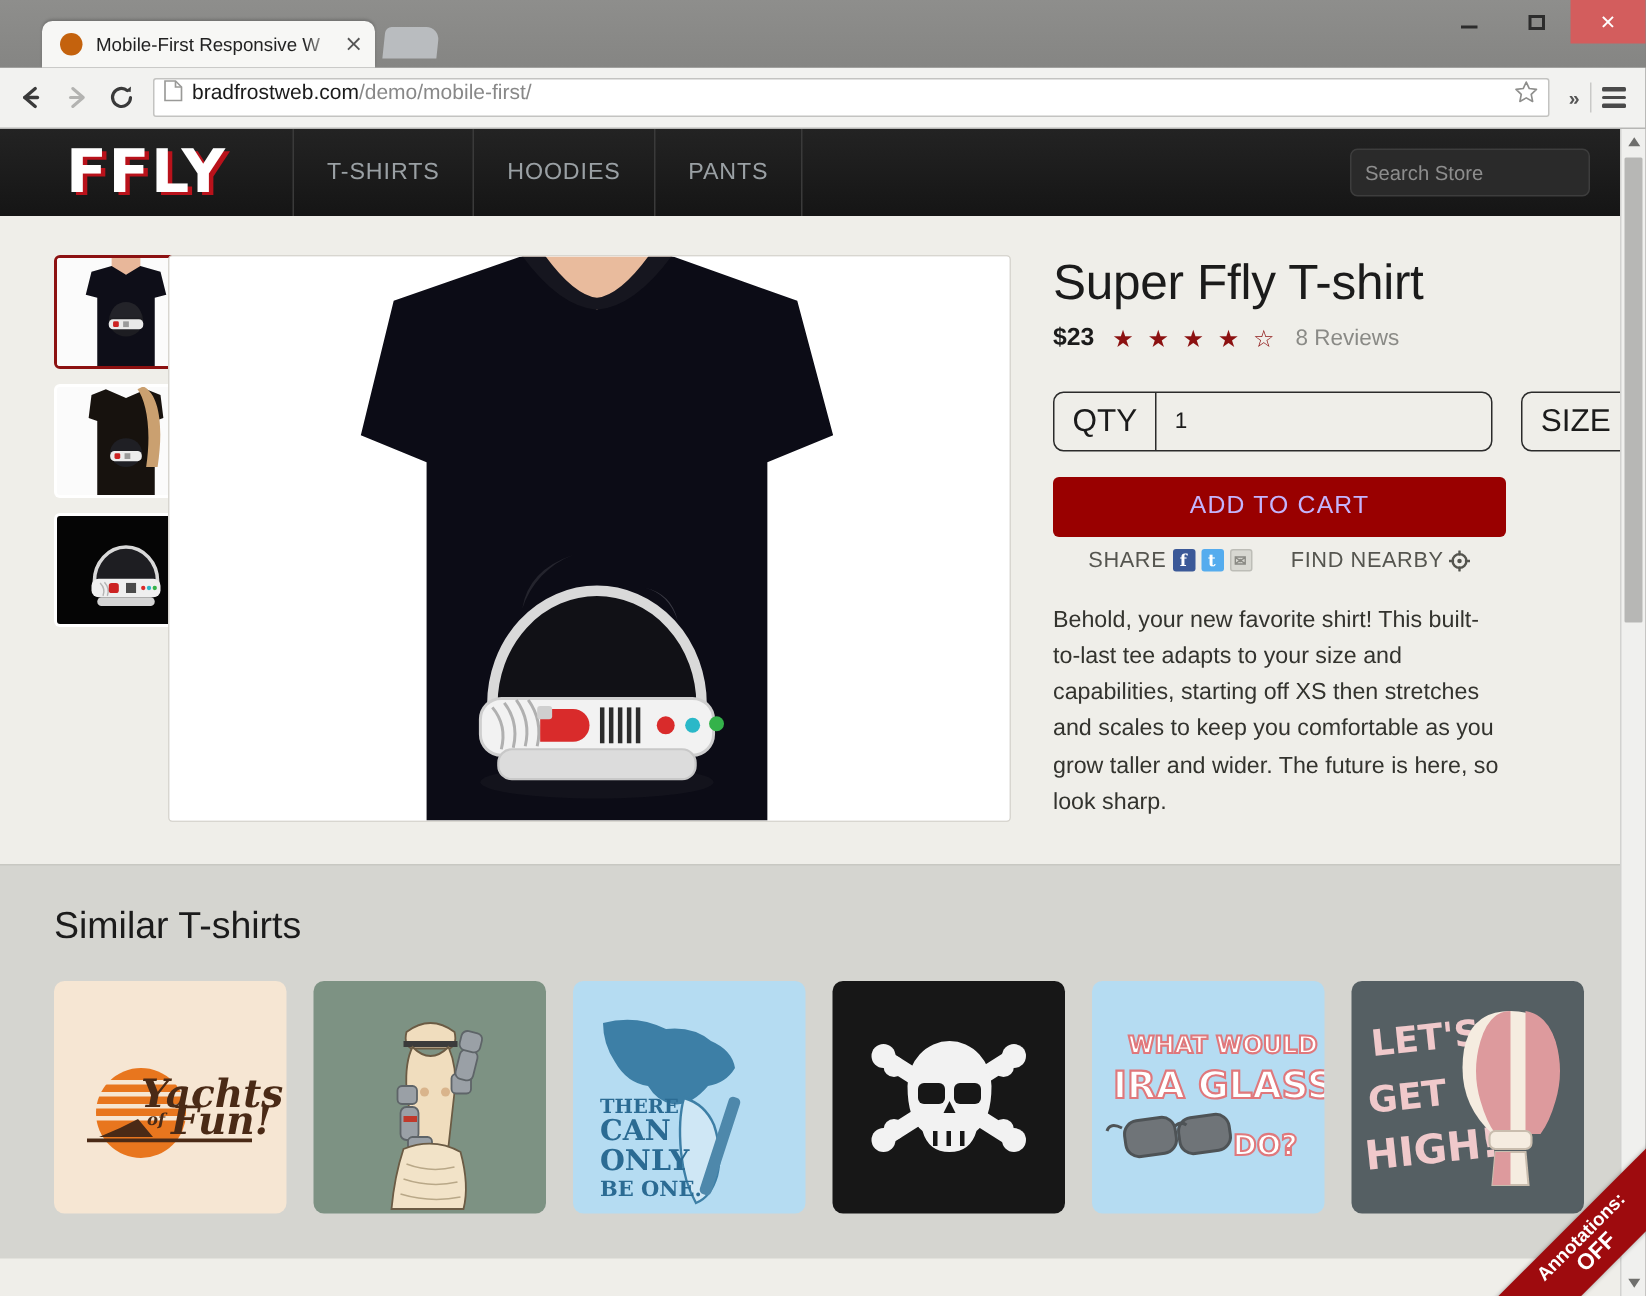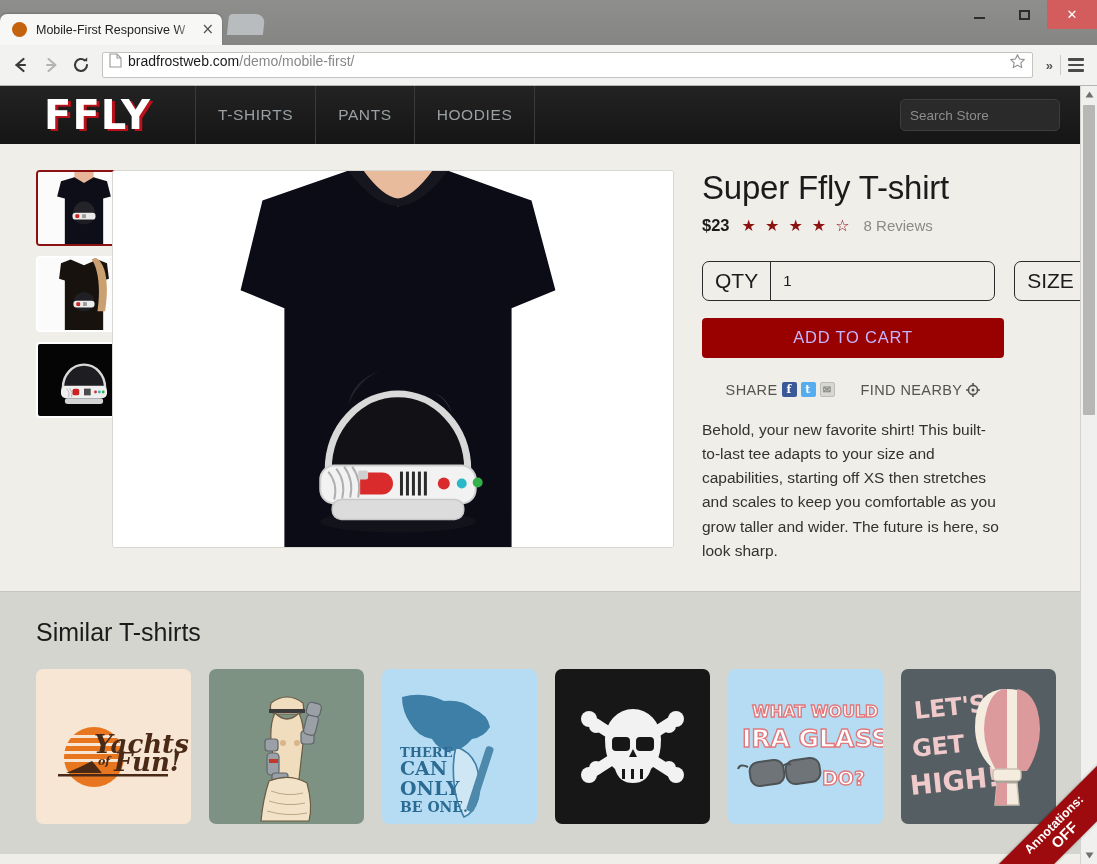--- a/index.html
+++ b/index.html
@@ -17,21 +17,21 @@
     background: #8a8a88;
     display: flex; flex-direction: column;
   }
 
   
   .titlebar {
     height: 45px; position: relative;
     background: linear-gradient(180deg,#8e8e8c 0%, #858583 100%);
     flex: none;
   }
-  .tabstrip { position: absolute; left: 0; bottom: 0; display: flex; align-items: flex-start; }
+  .tabstrip { position: absolute; left: 28px; bottom: 0; display: flex; align-items: center; }
   .tab {
     height: 31px; width: 222px;
     background: #f7f7f5;
     border-radius: 7px 7px 0 0;
     display: flex; align-items: center;
     padding: 0 8px 0 12px;
     position: relative;
     box-shadow: 0 -1px 2px rgba(0,0,0,.18);
   }
   .tab-favicon {
@@ -189,21 +189,21 @@
   }
   .ctl-val.sel { min-width: 80px; justify-content: space-between; cursor: pointer; }
 
   .addcart {
     margin-top: 17px; width: 302px; height: 40px;
     background: #990000; color: #c4b5fd; border: none; border-radius: 4px;
     font-size: 16.5px; letter-spacing: .8px; cursor: pointer;
     font-family: "Liberation Sans", sans-serif;
   }
   .sharerow {
-    margin-top: 24px; width: 302px;
+    margin-top: 8px; width: 302px;
     display: flex; align-items: center; justify-content: center; gap: 26px;
     font-size: 14.5px; color: #55554f; letter-spacing: .4px;
   }
   .sharegrp, .nearbygrp { display: flex; align-items: center; gap: 4px; cursor: pointer; }
   .sico { width: 15px; height: 15px; border-radius: 2px; display: inline-flex;
     align-items: center; justify-content: center; font-size: 11px; color: #fff;
     font-family: "DejaVu Serif", serif; font-weight: bold; cursor: pointer; }
   .sico.fb { background: #3b5998; }
   .sico.tw { background: #55acee; }
   .sico.mail { background: #d8d8d2; color: #8a8a84; border: 1px solid #bdbdb7; font-size: 10px; }
@@ -303,22 +303,22 @@
         <i></i>
       </div>
   </div>
 
   <div class="viewport">
     <div class="page">
 
       <div class="site-header">
         <div class="logo">FFLY</div>
         <div class="navitem">T-SHIRTS</div>
+        <div class="navitem">HOODIES</div>
         <div class="navitem">PANTS</div>
-        <div class="navitem">HOODIES</div>
         <div class="nav-spacer"></div>
         <div class="searchwrap">
           <div class="searchbox">
             <input placeholder="Search Store" style="">
 
           </div>
         </div>
       </div>
 
       <div class="product-area">

